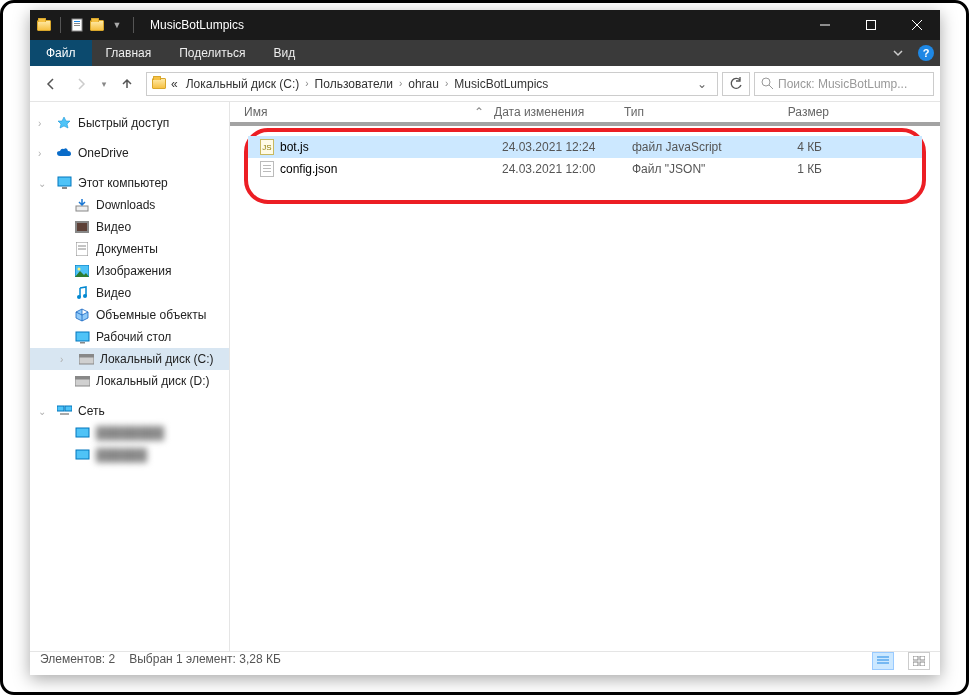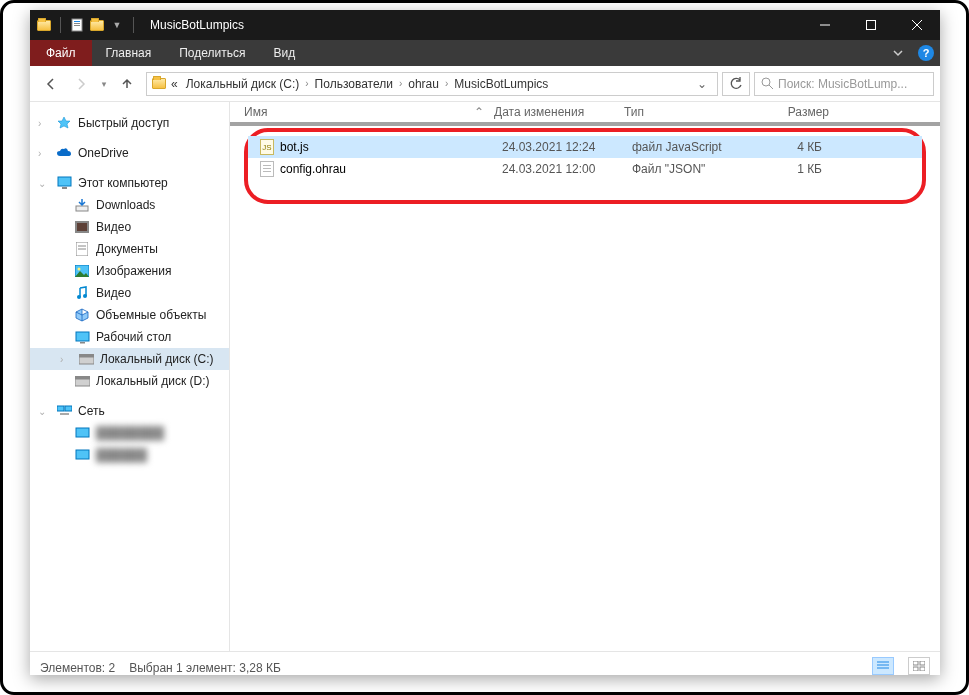--- a/index.html
+++ b/index.html
@@ -12,21 +12,21 @@
 .titlebar { height: 30px; background: #1a1a1a; color: #fff; display: flex; align-items: center; }
 .tb-icons { display: flex; align-items: center; gap: 4px; padding: 0 6px; }
 .tb-icon { width: 16px; height: 16px; display: flex; align-items: center; justify-content: center; }
 .tb-sep { width: 1px; height: 16px; background: #555; margin: 0 4px; }
 .tb-title { margin-left: 6px; font-size: 12px; }
 .tb-sys { margin-left: auto; display: flex; }
 .tb-sys-btn { width: 46px; height: 30px; display: flex; align-items: center; justify-content: center; color: #fff; }
 
 
 .menubar { height: 26px; background: #3a3a3a; color: #fff; display: flex; align-items: stretch; }
-.file-btn { background: #7f1d1d; color: #fff; padding: 0 16px; display: flex; align-items: center; }
+.file-btn { background: #0c4a6e; color: #fff; padding: 0 16px; display: flex; align-items: center; }
 .menu-item { padding: 0 14px; display: flex; align-items: center; color: #eee; }
 .menu-spacer { flex: 1; }
 .menu-chev { width: 28px; display: flex; align-items: center; justify-content: center; color: #ccc; }
 .menu-help { width: 28px; display: flex; align-items: center; justify-content: center; }
 
 
 .addr-row { height: 36px; border-bottom: 1px solid #e5e5e5; display: flex; align-items: center; padding: 0 6px; background: #fff; }
 .nav-btn { width: 30px; height: 30px; display: flex; align-items: center; justify-content: center; color: #666; }
 .nav-btn.disabled { color: #ccc; }
 .addr-box { flex: 1; height: 24px; border: 1px solid #ccc; margin: 0 4px; display: flex; align-items: center; padding: 0 4px; }
@@ -62,21 +62,21 @@
 .highlight-box { margin: 2px 14px 0 14px; border: 4px solid #ec1e24; border-radius: 24px; padding: 4px 0 20px 0; }
 .file-row { display: flex; align-items: center; height: 22px; padding-left: 10px; }
 .file-row.sel { background: #cce8ff; }
 .f-ico { width: 18px; height: 18px; margin-right: 4px; display: flex; align-items: center; justify-content: center; }
 .f-name { width: 222px; }
 .f-date { width: 130px; color: #555; }
 .f-type { width: 120px; color: #555; }
 .f-size { width: 70px; text-align: right; color: #555; }
 
 
-.statusbar { height: 24px; border-top: 1px solid #e5e5e5; display: flex; align-items: flex-end; padding: 0 10px; color: #555; gap: 14px; }
+.statusbar { height: 24px; border-top: 1px solid #e5e5e5; display: flex; align-items: flex-start; padding: 0 10px; color: #555; gap: 14px; }
 .status-spacer { flex: 1; }
 .view-btn { width: 22px; height: 18px; border: 1px solid #ccc; display: flex; align-items: center; justify-content: center; }
 .view-btn.active { background: #cce8ff; border-color: #99caff; }
 
 
 .folder-ico { width: 14px; height: 11px; background: linear-gradient(#ffe9a6,#f6c143); border: 1px solid #d9a72b; border-radius: 1px; position: relative; }
 .folder-ico::before { content: ''; position: absolute; top: -3px; left: 0; width: 6px; height: 3px; background: #f6c143; border: 1px solid #d9a72b; border-bottom: none; border-radius: 1px 1px 0 0; }
 
 .js-ico { width: 14px; height: 16px; background: #fffbe6; border: 1px solid #c8b85e; font-size: 8px; color: #8a7a00; display:flex; align-items:center; justify-content:center; }
 .json-ico { width: 14px; height: 16px; background: #fff; border: 1px solid #bbb; position: relative; }
@@ -362,21 +362,21 @@
             </div>
           <div class="f-name">bot.js</div>
           <div class="f-date">24.03.2021 12:24</div>
           <div class="f-type">файл JavaScript</div>
           <div class="f-size">4 КБ</div>
         </div>
         <div class="file-row">
           <div class="f-ico">
               <div class="json-ico"></div>
             </div>
-          <div class="f-name">config.ohrau</div>
+          <div class="f-name">config.json</div>
           <div class="f-date">24.03.2021 12:00</div>
           <div class="f-type">Файл "JSON"</div>
           <div class="f-size">1 КБ</div>
         </div>
       </div>
     </div>
   </div>
 
   <div class="statusbar">
     <span>Элементов: 2</span>

